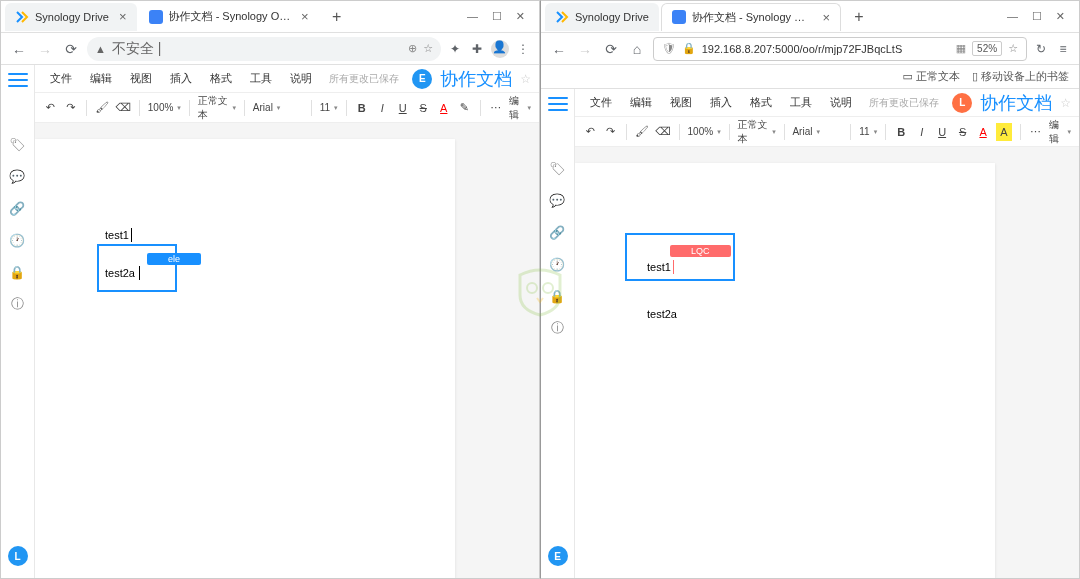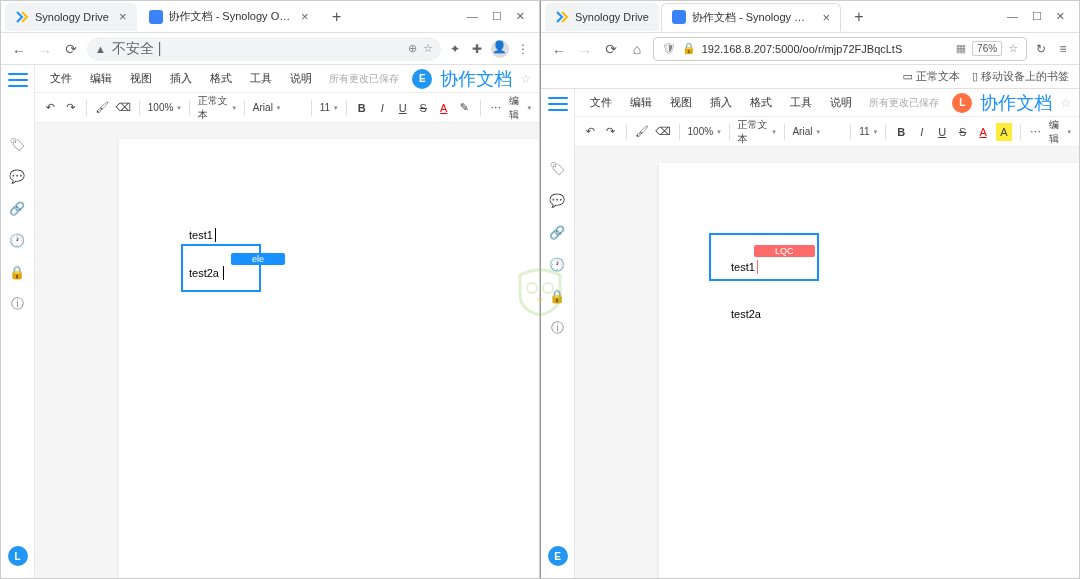--- a/index.html
+++ b/index.html
@@ -40,21 +40,21 @@
 .menu-item{padding:3px 7px;font-size:11px;color:#333}
 .menu-status{font-size:10px;color:#aaa;margin-left:6px}
 .menu-right{margin-left:auto;display:flex;align-items:center;gap:8px}
 .doc-title{color:#1890ff;font-size:18px;font-weight:500}
 .star{color:#ccc;font-size:12px}
 .toolbar{height:30px;display:flex;align-items:center;gap:6px;padding:0 8px;border-bottom:1px solid #eee;font-size:11px;color:#444}
 .tb-sep{width:1px;height:16px;background:#e0e0e0;margin:0 2px}
 .tb-sel{display:flex;align-items:center;gap:2px;font-size:10px}
 .tb-sel::after{content:"▾";font-size:7px;color:#888;margin-left:2px}
 .tb-btn{width:18px;height:18px;display:flex;align-items:center;justify-content:center;font-size:11px}
-.canvas{flex:1;background:#f5f5f5;display:flex;justify-content:flex-end;padding-top:16px;overflow:hidden;position:relative}
+.canvas{flex:1;background:#f5f5f5;display:flex;justify-content:flex-start;padding-top:16px;overflow:hidden;position:relative}
 .page{width:420px;background:#fff;box-shadow:0 1px 3px rgba(0,0,0,0.1);padding:70px 50px;position:relative}
 .txt{font-size:11px;color:#000;position:absolute}
 .sel-box{position:absolute;border:2px solid #1890ff}
 .collab-tag{position:absolute;font-size:9px;color:#fff;padding:1px 21px;border-radius:2px}
 .tag-blue{background:#1890ff}
 .tag-red{background:#ff6b6b}
 .cursor{position:absolute;width:1px;height:14px;background:#000}
 .watermark{position:absolute;left:50%;top:50%;transform:translate(-50%,-50%);display:flex;align-items:center;gap:12px;opacity:0.25;pointer-events:none;z-index:100}
 .wm-text{font-size:48px;font-weight:300;color:#888;letter-spacing:2px}
 .ham{width:20px;height:14px;display:flex;flex-direction:column;justify-content:space-between}
@@ -206,21 +206,21 @@
   <div class="addrbar">
     <div class="nav-btn">←</div>
     <div class="nav-btn disabled">→</div>
     <div class="nav-btn">⟳</div>
     <div class="nav-btn">⌂</div>
     <div class="url-box ff">
       <span style="color:#888">🛡</span>
       <span style="color:#d93025">🔒</span>
       <span class="url-text">192.168.8.207:5000/oo/r/mjp72FJBqcLtS</span>
       <span style="margin-left:auto;color:#888">▦</span>
-      <span class="zoom-badge">76%</span>
+      <span class="zoom-badge">52%</span>
       <span style="color:#888">☆</span>
     </div>
     <div class="addr-icon">↻</div>
     <div class="addr-icon">≡</div>
   </div>
   <div class="bm-bar">
     <div class="bm-item">
         <span>▭</span>
         <span>正常文本</span>
       </div>

